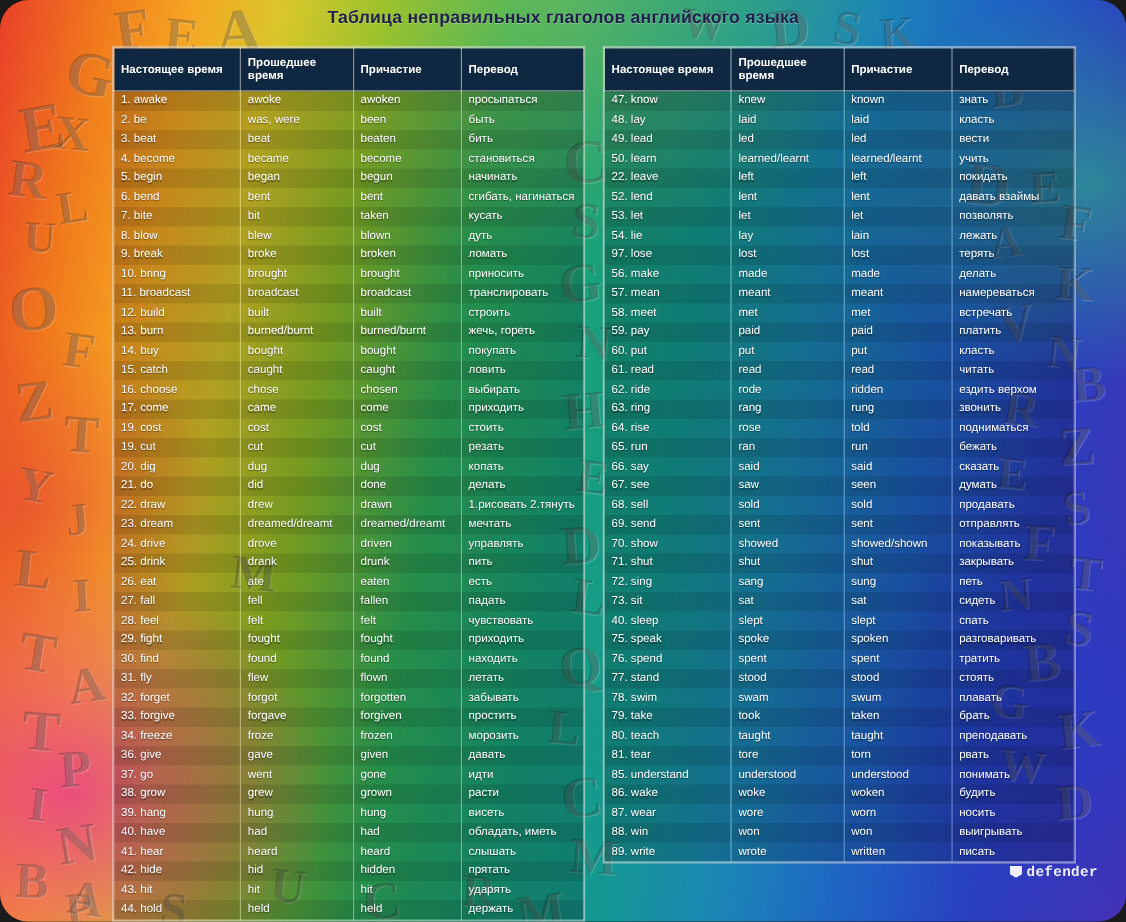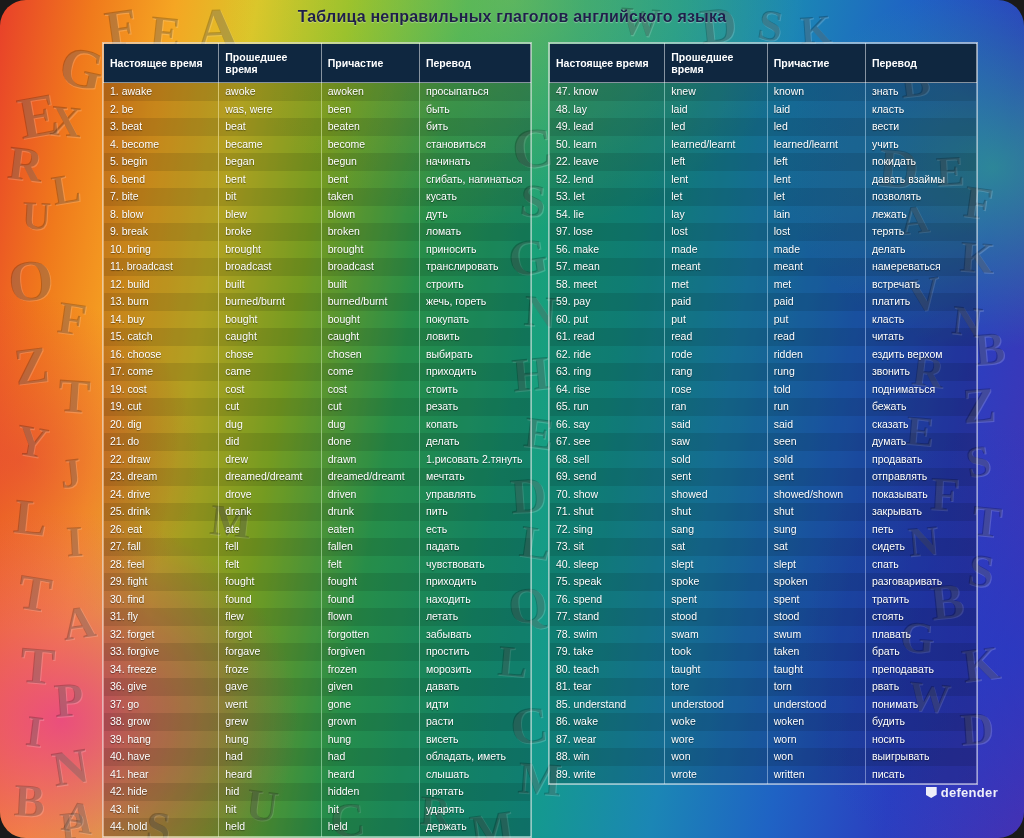--- a/index.html
+++ b/index.html
@@ -148,20 +148,21 @@
   #brand .mark {
     width: 11px; height: 11px;
     background: #ffffff;
     clip-path: polygon(0 0, 100% 0, 100% 70%, 50% 100%, 0 70%);
   }
   #brand .word {
     color: #ffffff;
     font-size: 13px;
     font-weight: bold;
     letter-spacing: .3px;
+    font-family: Liberation Mono, monospace;
   }
 </style>
 </head>
 <body>
 
 <div id="mat">
 
   <div class="letters">
       <span style="left: 105px; top: 2px; font-size: 52px; transform: rotate(-8deg);">F</span>
       <span style="left: 150px; top: 10px; font-size: 46px; transform: rotate(6deg);">E</span>

